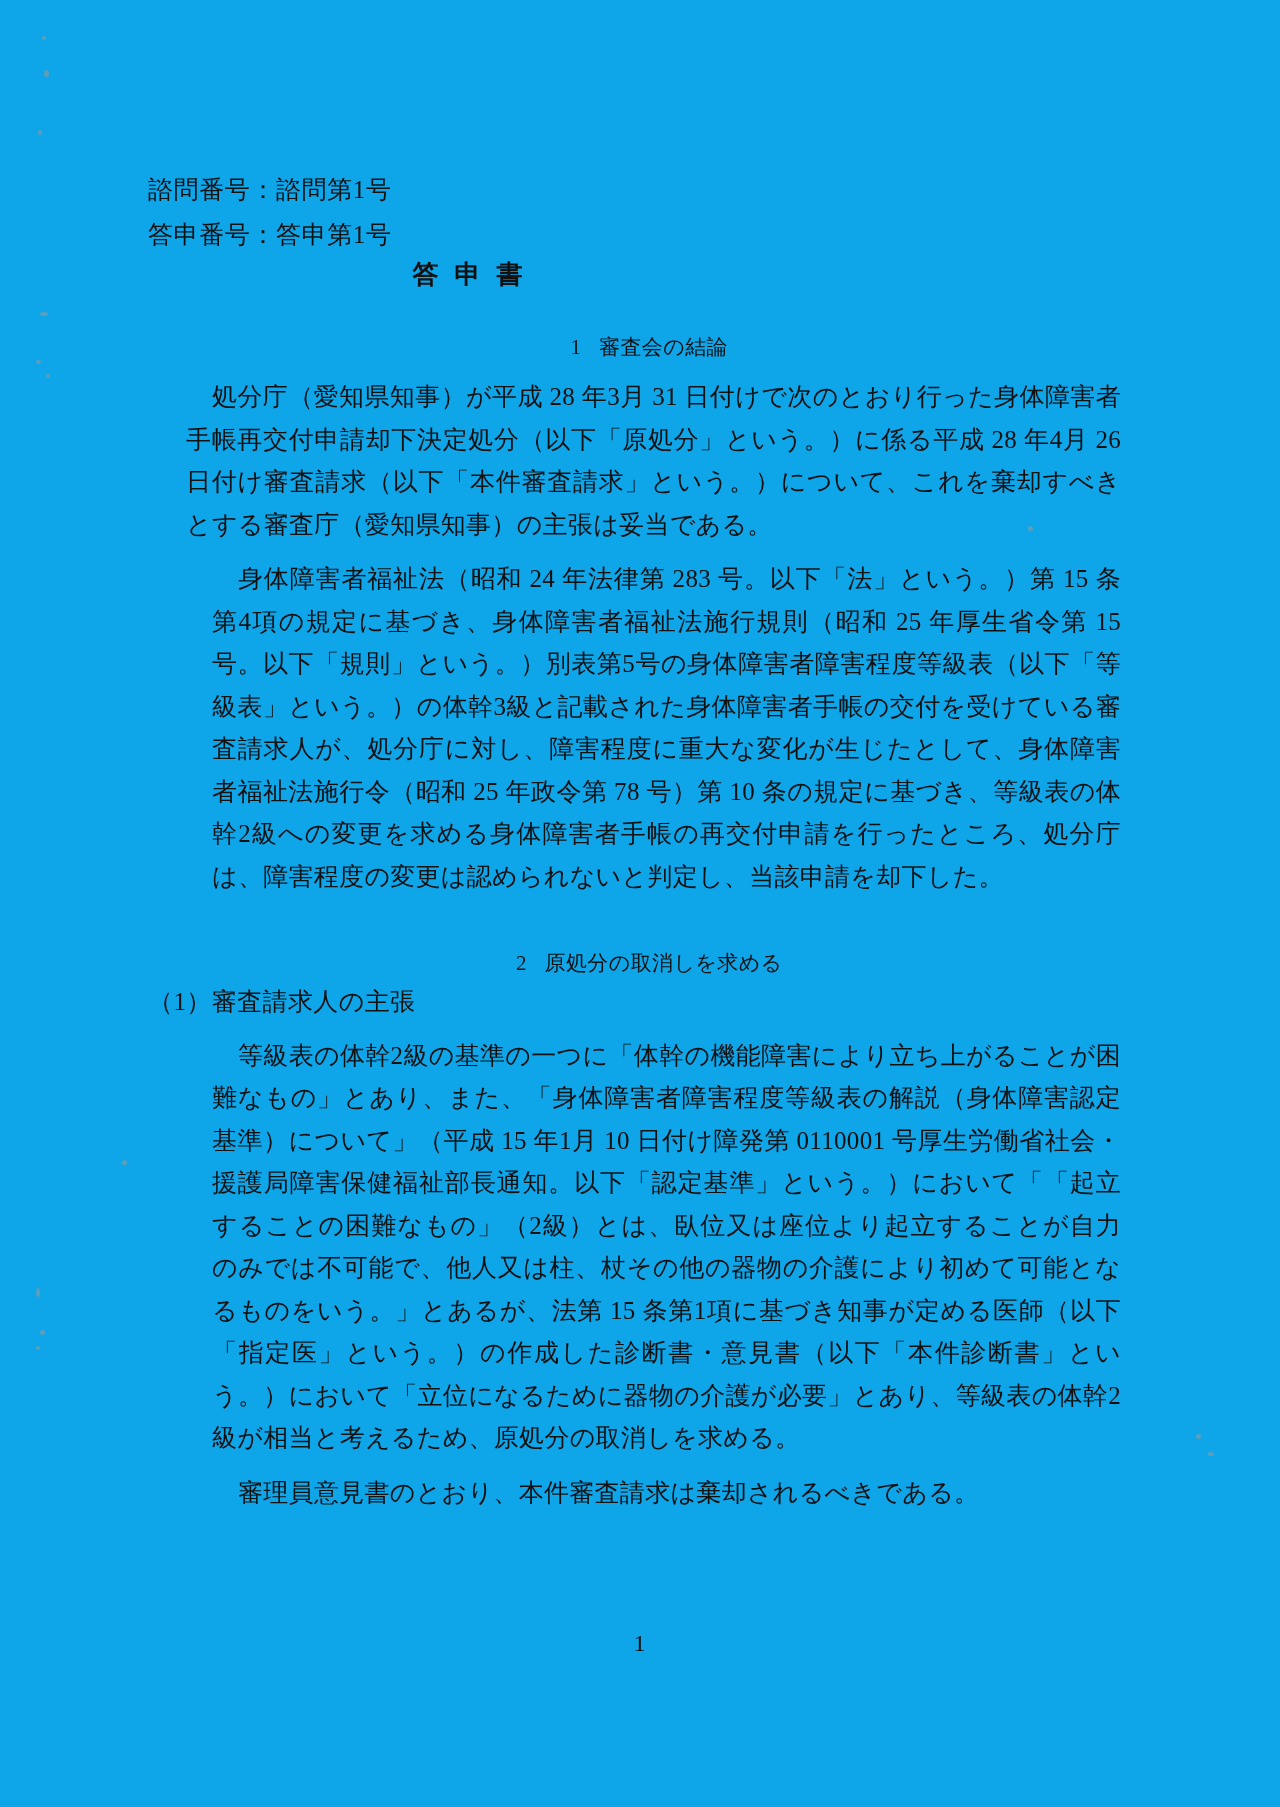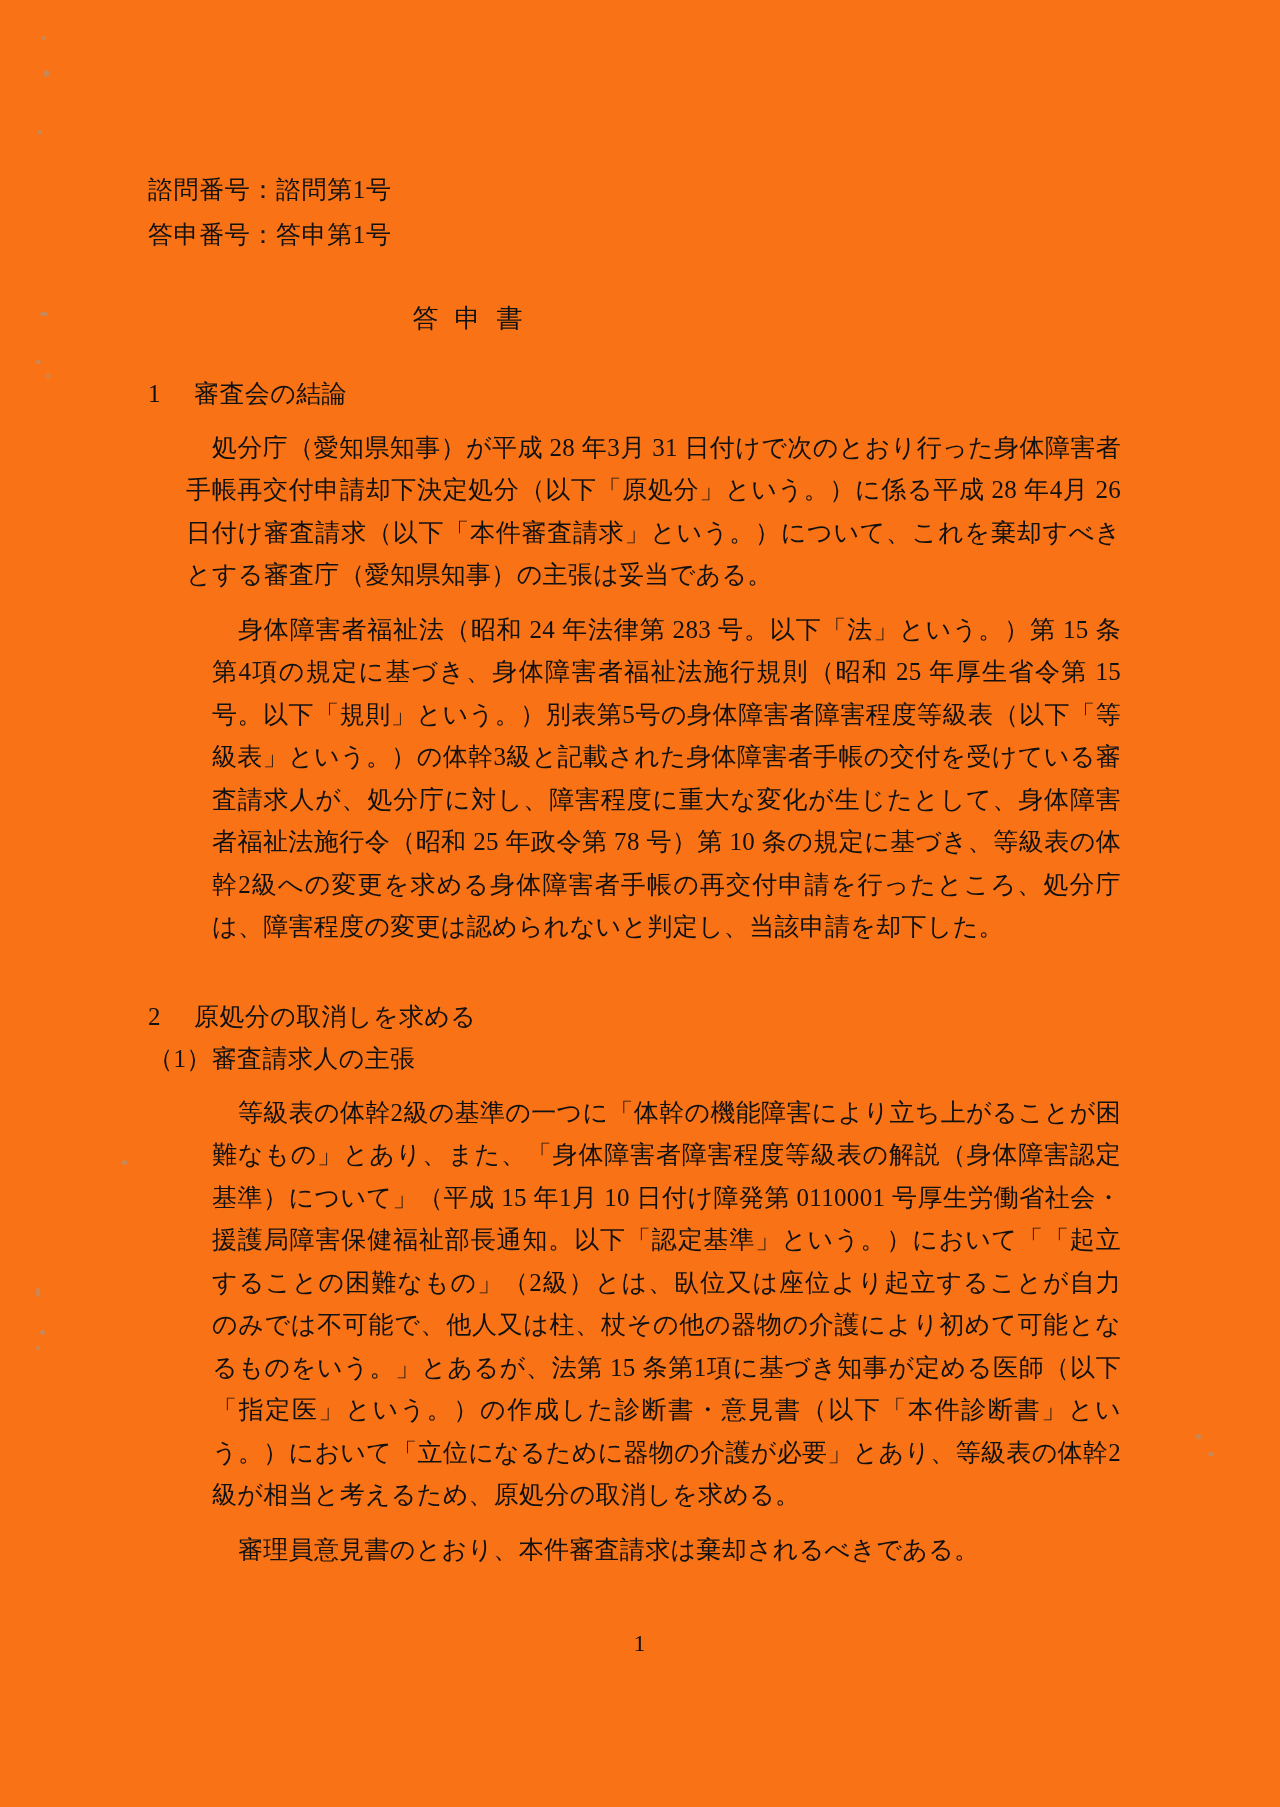--- a/index.html
+++ b/index.html
@@ -8,21 +8,21 @@
     background: #ffffff;
   }
   body {
     font-family: "Liberation Serif", "DejaVu Serif", serif;
     color: #111111;
   }
   .page {
     position: relative;
     width: 1280px;
     height: 1807px;
-    background: #f97316;
+    background: #0ea5e9;
     overflow: hidden;
   }
   
   .speck {
     position: absolute;
     background: #9a9a96;
     border-radius: 50%;
     opacity: .55;
   }
   .doc {
@@ -34,32 +34,33 @@
   .header-line {
     font-size: 25px;
     line-height: 1.78;
     letter-spacing: .6px;
     white-space: nowrap;
   }
   .title {
     text-align: center;
     font-size: 26px;
     letter-spacing: 16px;
-    margin-top: 44px;
     margin-bottom: 38px;
     padding-right: 330px;
+    font-weight: bold;
   }
   .section {
     margin-top: 6px;
   }
   .section-head {
-    font-size: 25px;
+    font-size: 21px;
     line-height: 1.62;
     letter-spacing: .4px;
     margin-bottom: 2px;
+    text-align: center;
   }
   .section-head .num {
     display: inline-block;
     width: 46px;
   }
   .sub-head {
     font-size: 25px;
     line-height: 1.62;
     letter-spacing: .4px;
   }

